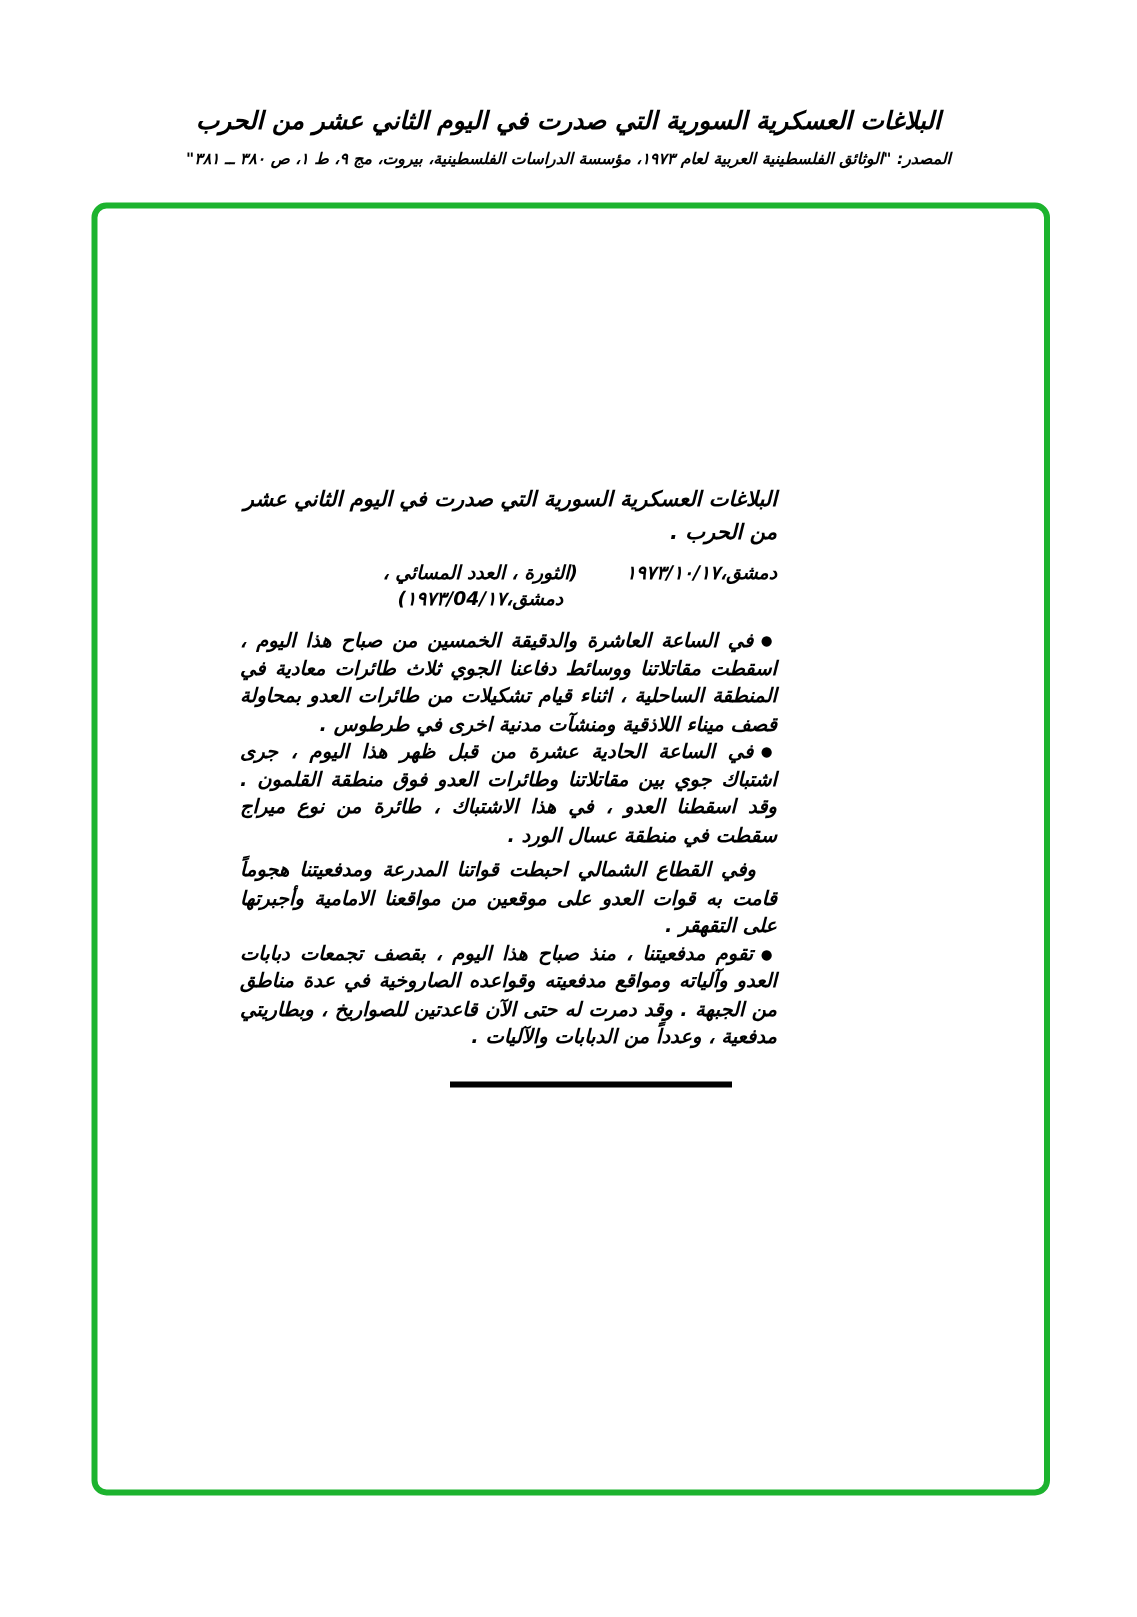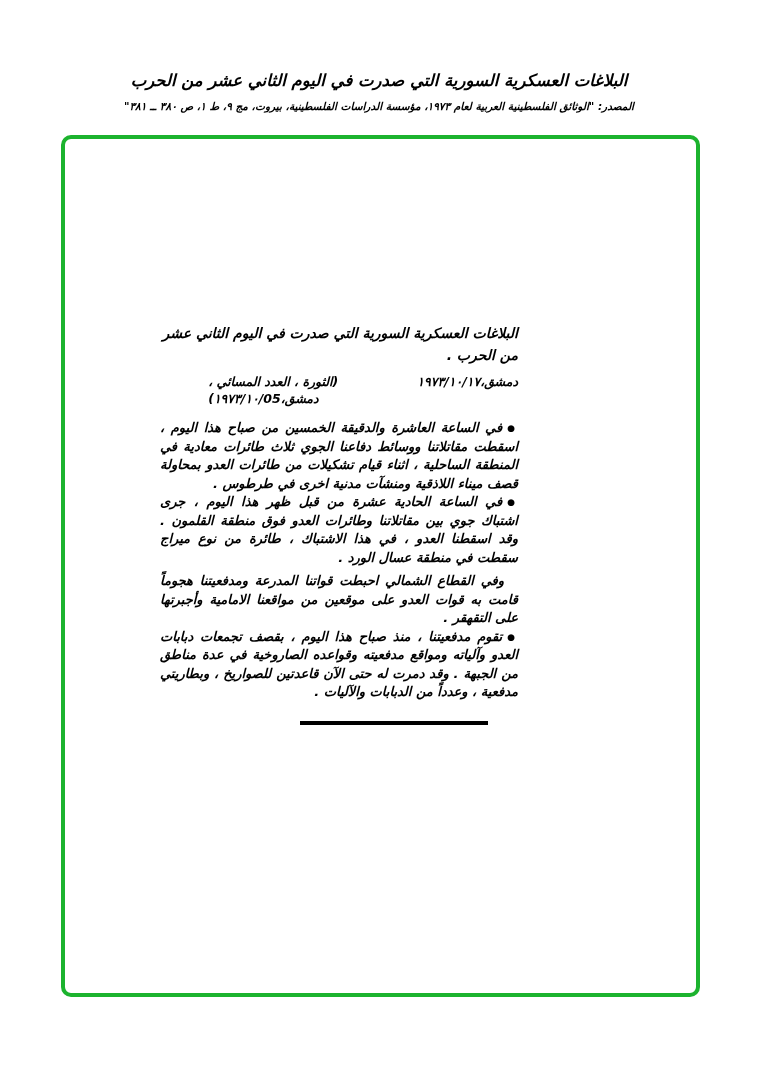--- a/index.html
+++ b/index.html
@@ -16,22 +16,22 @@
   .green-frame { position: absolute; left: 61px; top: 135px; width: 639px; height: 862px;
                  border: 4px solid #1cb32e; border-radius: 10px; background: #ffffff; }
 
   
   .doc-text { position: absolute; top: 184px; left: 95px; width: 358px; direction: rtl;
               font-weight: bold; color: #000; }
   .doc-heading { font-size: 14px; line-height: 21.5px; text-align: right; margin-bottom: 7px; }
 
   .dateline { display: flex; flex-direction: row; justify-content: flex-start; gap: 32px;
               font-size: 12.5px; line-height: 17px; margin-bottom: 12px; }
-  .place-date { white-space: nowrap; margin-left: 47px; }
-  .citation { text-align: left; }
+  .place-date { white-space: nowrap; }
+  .citation { text-align: center; }
 
   .para { font-size: 13px; line-height: 18.5px; text-align: justify; text-align-last: right; }
   .para.bulleted { text-indent: 3px; }
   .para.indented { text-indent: 14px; margin-top: 5px; }
   .bullet { display: inline-block; font-size: 9px; vertical-align: 1px; margin-left: 5px; text-indent: 0; }
 
   .end-rule { width: 188px; height: 4px; background: #000; margin: 19px 30px 0 auto; }
 </style>
 </head>
 <body>
@@ -45,21 +45,21 @@
 
   <div class="green-frame">
     <div class="doc-text">
 
       <div class="doc-heading">البلاغات العسكرية السورية التي صدرت في اليوم الثاني عشر من الحرب .</div>
 
       <div class="dateline">
         <span class="place-date">دمشق،١٩٧٣/١٠/١٧</span>
         <span class="citation">
           <span>(الثورة ، العدد المسائي ،</span><br>
-          <span>دمشق،١٩٧٣/١٠/05)</span>
+          <span>دمشق،١٩٧٣/04/١٧)</span>
         </span>
       </div>
 
       <p class="para bulleted"><span class="bullet">●</span><span>في الساعة العاشرة والدقيقة الخمسين من صباح هذا اليوم ، اسقطت مقاتلاتنا ووسائط دفاعنا الجوي ثلاث طائرات معادية في المنطقة الساحلية ، اثناء قيام تشكيلات من طائرات العدو بمحاولة قصف ميناء اللاذقية ومنشآت مدنية اخرى في طرطوس .</span></p>
 
       <p class="para bulleted"><span class="bullet">●</span><span>في الساعة الحادية عشرة من قبل ظهر هذا اليوم ، جرى اشتباك جوي بين مقاتلاتنا وطائرات العدو فوق منطقة القلمون . وقد اسقطنا العدو ، في هذا الاشتباك ، طائرة من نوع ميراج سقطت في منطقة عسال الورد .</span></p>
 
       <p class="para indented"><span>وفي القطاع الشمالي احبطت قواتنا المدرعة ومدفعيتنا هجوماً قامت به قوات العدو على موقعين من مواقعنا الامامية وأجبرتها على التقهقر .</span></p>
 
       <p class="para bulleted"><span class="bullet">●</span><span>تقوم مدفعيتنا ، منذ صباح هذا اليوم ، بقصف تجمعات دبابات العدو وآلياته ومواقع مدفعيته وقواعده الصاروخية في عدة مناطق من الجبهة . وقد دمرت له حتى الآن قاعدتين للصواريخ ، وبطاريتي مدفعية ، وعدداً من الدبابات والآليات .</span></p>

